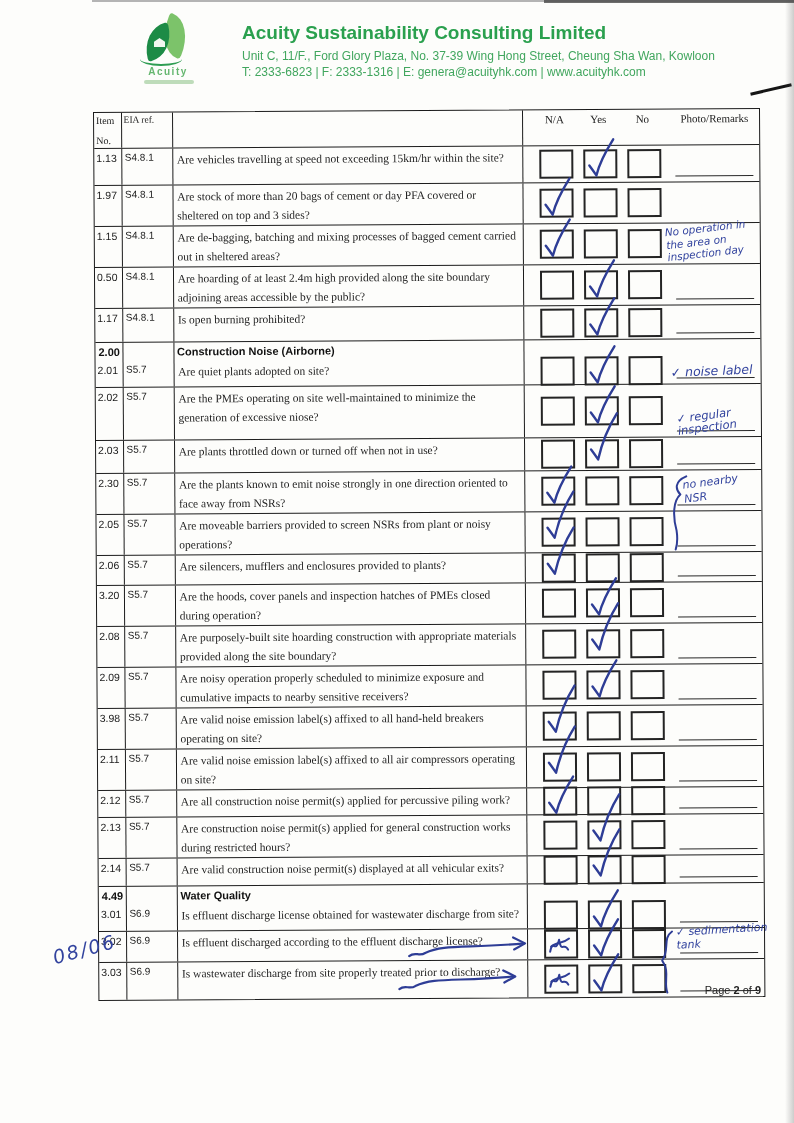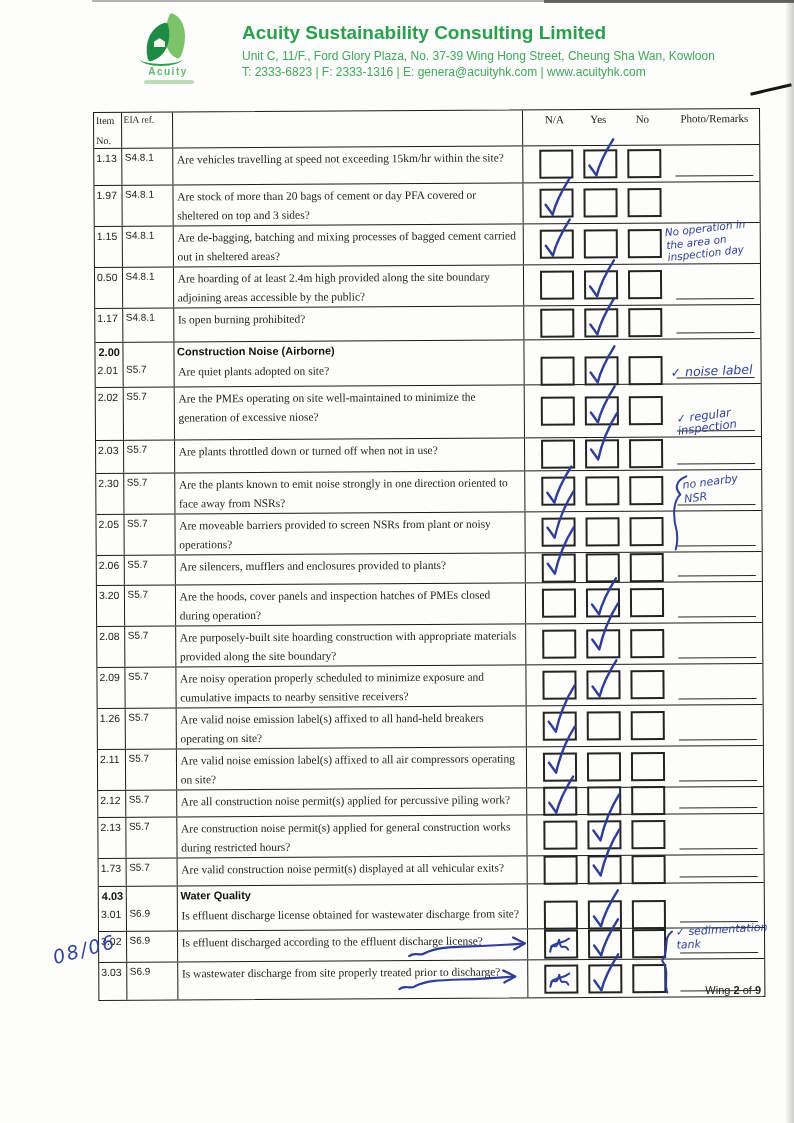--- a/index.html
+++ b/index.html
@@ -438,21 +438,21 @@
                 <path d="M5,23 C8,27 10,30 12,33 C15,21 22,8 29,-3" fill="none" stroke="#2e3d96" stroke-width="2.4" stroke-linecap="round" stroke-linejoin="round"></path>
               </svg>
             </div>
             <div class="bx bx2"></div>
             <div class="uline"></div>
           </div>
         </div>
       </div>
       <div class="row" style="min-height: 33px;">
         <div class="c-item">
-          <div class="itline">1.26</div>
+          <div class="itline">3.98</div>
         </div>
         <div class="c-ref">
           <div class="itline">S5.7</div>
         </div>
         <div class="c-q">
           <div class="qtext">Are valid noise emission label(s) affixed to all hand-held breakers operating on site?</div>
         </div>
         <div class="c-ck">
           <div class="ckline">
             <div class="bx bx0">
@@ -530,21 +530,21 @@
                 <path d="M5,23 C8,27 10,30 12,33 C16,16 24,-2 31,-13" fill="none" stroke="#2e3d96" stroke-width="2.4" stroke-linecap="round" stroke-linejoin="round"></path>
               </svg>
             </div>
             <div class="bx bx2"></div>
             <div class="uline"></div>
           </div>
         </div>
       </div>
       <div class="row" style="min-height: 28px;">
         <div class="c-item">
-          <div class="itline">1.73</div>
+          <div class="itline">2.14</div>
         </div>
         <div class="c-ref">
           <div class="itline">S5.7</div>
         </div>
         <div class="c-q">
           <div class="qtext">Are valid construction noise permit(s) displayed at all vehicular exits?</div>
         </div>
         <div class="c-ck">
           <div class="ckline">
             <div class="bx bx0"></div>
@@ -553,21 +553,21 @@
                 <path d="M5,23 C8,27 10,30 12,33 C16,16 24,-2 31,-13" fill="none" stroke="#2e3d96" stroke-width="2.4" stroke-linecap="round" stroke-linejoin="round"></path>
               </svg>
             </div>
             <div class="bx bx2"></div>
             <div class="uline"></div>
           </div>
         </div>
       </div>
       <div class="row" style="min-height: 44px;">
         <div class="c-item">
-          <div class="secline">4.03</div>
+          <div class="secline">4.49</div>
           <div class="itline">3.01</div>
         </div>
         <div class="c-ref">
           <div class="secline"></div>
           <div class="itline">S6.9</div>
         </div>
         <div class="c-q">
           <div class="secline">Water Quality</div>
           <div class="qtext">Is effluent discharge license obtained for wastewater discharge from site?</div>
         </div>
@@ -650,19 +650,19 @@
               <path d="M3,22 C9,17 13,23 19,19 C38,10 60,15 118,10" fill="none" stroke="#2e3d96" stroke-width="2.2" stroke-linecap="round" stroke-linejoin="round"></path>
               <path d="M107,4 L119,10 L108,16" fill="none" stroke="#2e3d96" stroke-width="2.2" stroke-linecap="round" stroke-linejoin="round"></path>
             </svg>
           </div>
         </div>
       </div>
     </div>
 
   <div class="hwdate">08/06</div>
   <div class="pageind">
-    <span>Wing</span>
+    <span>Page</span>
     <b>2</b>
     <span>of</span>
     <b>9</b>
   </div>
 
 </div>
 
 </body></html>

